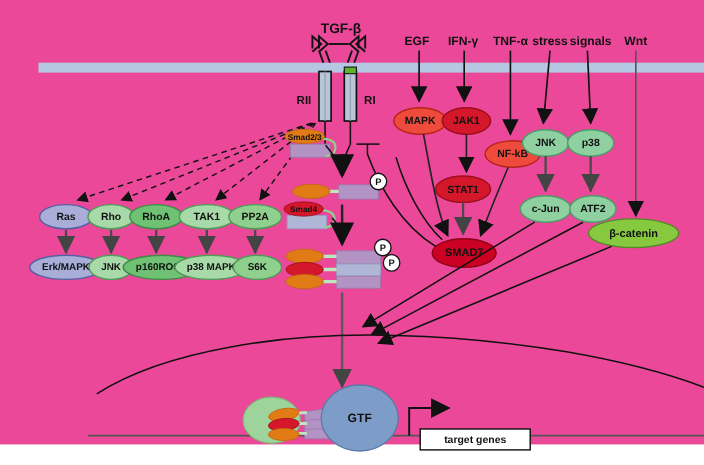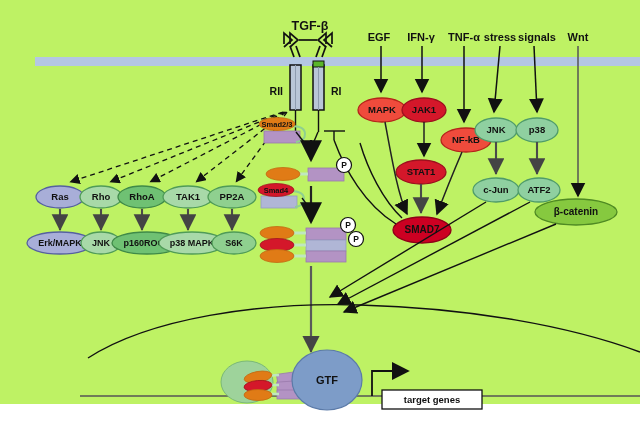--- a/index.html
+++ b/index.html
@@ -1,18 +1,18 @@
 <!DOCTYPE html>
 <html><head>
 <meta charset="utf-8">
 <style>
   html,body{margin:0;padding:0;background:#ffffff;}
   body{width:640px;height:423px;overflow:hidden;
        font-family:"Liberation Sans","DejaVu Sans",sans-serif;}
-  #stage{position:relative;width:640px;height:404px;background:#bef264;}
+  #stage{position:relative;width:640px;height:404px;background:#ec4899;}
   svg#diagram{position:absolute;left:0;top:0;width:640px;height:423px;}
   .lbl{font-family:"Liberation Sans","DejaVu Sans",sans-serif;font-weight:bold;}
   text{dominant-baseline:middle;}
 </style>
 </head>
 <body>
 
 <div id="stage">
   <svg id="diagram" viewBox="0 0 640 423">
     <defs>

